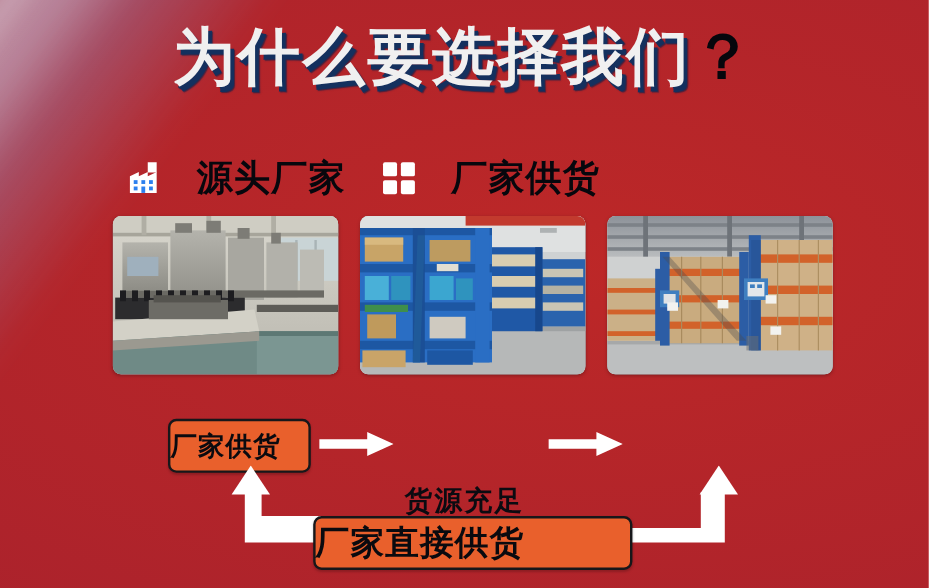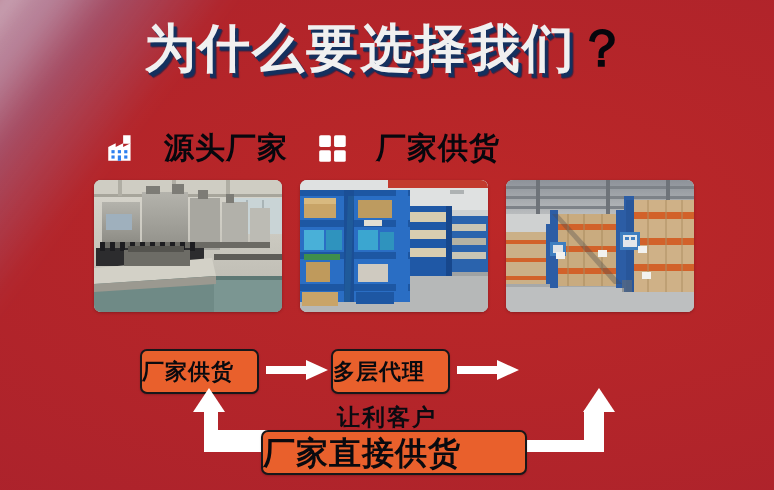--- a/index.html
+++ b/index.html
@@ -86,21 +86,21 @@
     position:absolute;background:#e9602c;border:2px solid #17171a;
     border-radius:7px;display:flex;align-items:center;justify-content:flex-start;
     color:#0a0a0f;font-weight:700;letter-spacing:1px;
     box-shadow:0 1px 2px rgba(0,0,0,.2);
   }
   .fbox span{font-size:22px;line-height:1;}
   #box-factory{left:140px;top:349px;width:115px;height:41px;}
   #box-agent{left:331px;top:349px;width:115px;height:41px;}
   #box-customer{left:522px;top:349px;width:115px;height:41px;}
   #box-direct{left:261px;top:430px;width:262px;height:41px;}
-  #box-direct span{font-size:32px;}
+  #box-direct span{font-size:28px;}
 
   .arrow{position:absolute;}
   #arrow-1{left:266px;top:360px;}
   #arrow-2{left:457px;top:360px;}
 
   #label-benefit{
     position:absolute;left:0;right:0;top:402px;text-align:center;
     font-size:23px;font-weight:700;color:#0b0b11;letter-spacing:2px;
     font-family:"Liberation Serif","DejaVu Serif",serif;
   }
@@ -351,32 +351,29 @@
     <div class="fbox" id="box-factory">
       <span>厂家供货</span>
     </div>
 
     <div class="arrow" id="arrow-1">
       <svg width="62" height="20" viewBox="0 0 62 20" xmlns="http://www.w3.org/2000/svg">
         <path fill="#ffffff" d="M0 6 h40 V0 l22 10 -22 10 V14 H0 Z"></path>
       </svg>
     </div>
 
-    <div class="fbox" id="box-agent">
-      <span>多层代理</span>
-    </div>
 
     <div class="arrow" id="arrow-2">
       <svg width="62" height="20" viewBox="0 0 62 20" xmlns="http://www.w3.org/2000/svg">
         <path fill="#ffffff" d="M0 6 h40 V0 l22 10 -22 10 V14 H0 Z"></path>
       </svg>
     </div>
 
 
-    <div id="label-benefit">让利客户</div>
+    <div id="label-benefit">货源充足</div>
 
     <div id="path-left">
       <svg width="104" height="66" viewBox="0 0 104 66" xmlns="http://www.w3.org/2000/svg">
         <path fill="#ffffff" d="M104 52 H32 V22 H22 L32.5 2 L43 22 H33 V22 H42 V42 H104 Z"></path>
         <path fill="#ffffff" d="M28 22 h10 v30 h66 v12 H28 Z"></path>
         <path fill="#ffffff" d="M17 24 L33 0 L49 24 Z"></path>
       </svg>
     </div>
 
     <div id="path-right">

